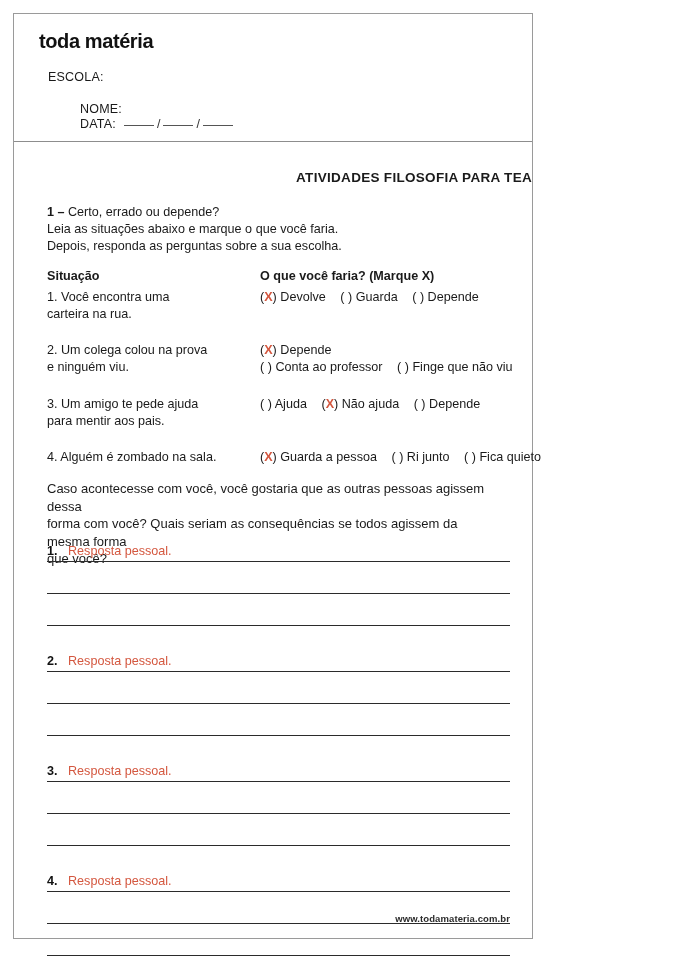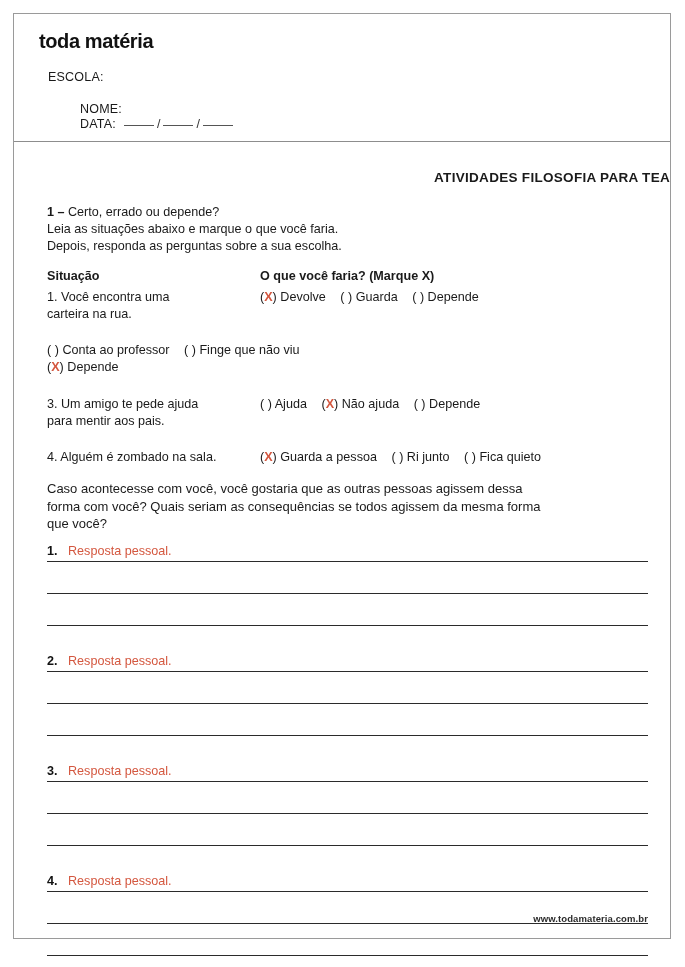--- a/index.html
+++ b/index.html
@@ -12,21 +12,21 @@
     height: 967px;
     font-family: "Liberation Sans", sans-serif;
     color: #1a1a1a;
     -webkit-font-smoothing: antialiased;
   }
 
   .page {
     position: absolute;
     left: 13px;
     top: 13px;
-    width: 658px;
+    width: 520px;
     height: 926px;
     border: 1px solid #9a9a9a;
     box-sizing: border-box;
     background: #fff;
   }
 
   
   .header {
     position: absolute;
     left: 0;
@@ -264,27 +264,31 @@
             <span class="opt"><span class="box">(<span class="mark">X</span>)</span> <span>Devolve</span></span>
             <span class="opt"><span class="box">(&nbsp;)</span> <span>Guarda</span></span>
             <span class="opt"><span class="box">(&nbsp;)</span> <span>Depende</span></span>
           </div>
         </div>
       </div>
 
       <div class="sit-sp-1"></div>
 
       <div class="sit-row">
+        <div class="col-a">
+          <div>2. Um colega colou na prova</div>
+          <div>e ninguém viu.</div>
+        </div>
         <div class="col-b">
+          <div class="opt-line">
+            <span class="opt"><span class="box">(<span class="mark">X</span>)</span> <span>Depende</span></span>
+          </div>
           <div class="opt-line">
             <span class="opt"><span class="box">(&nbsp;)</span> <span>Conta ao professor</span></span>
             <span class="opt"><span class="box">(&nbsp;)</span> <span>Finge que não viu</span></span>
-          </div>
-          <div class="opt-line">
-            <span class="opt"><span class="box">(<span class="mark">X</span>)</span> <span>Depende</span></span>
           </div>
         </div>
       </div>
 
       <div class="sit-sp-2"></div>
 
       <div class="sit-row">
         <div class="col-a">
           <div>3. Um amigo te pede ajuda</div>
           <div>para mentir aos pais.</div>

